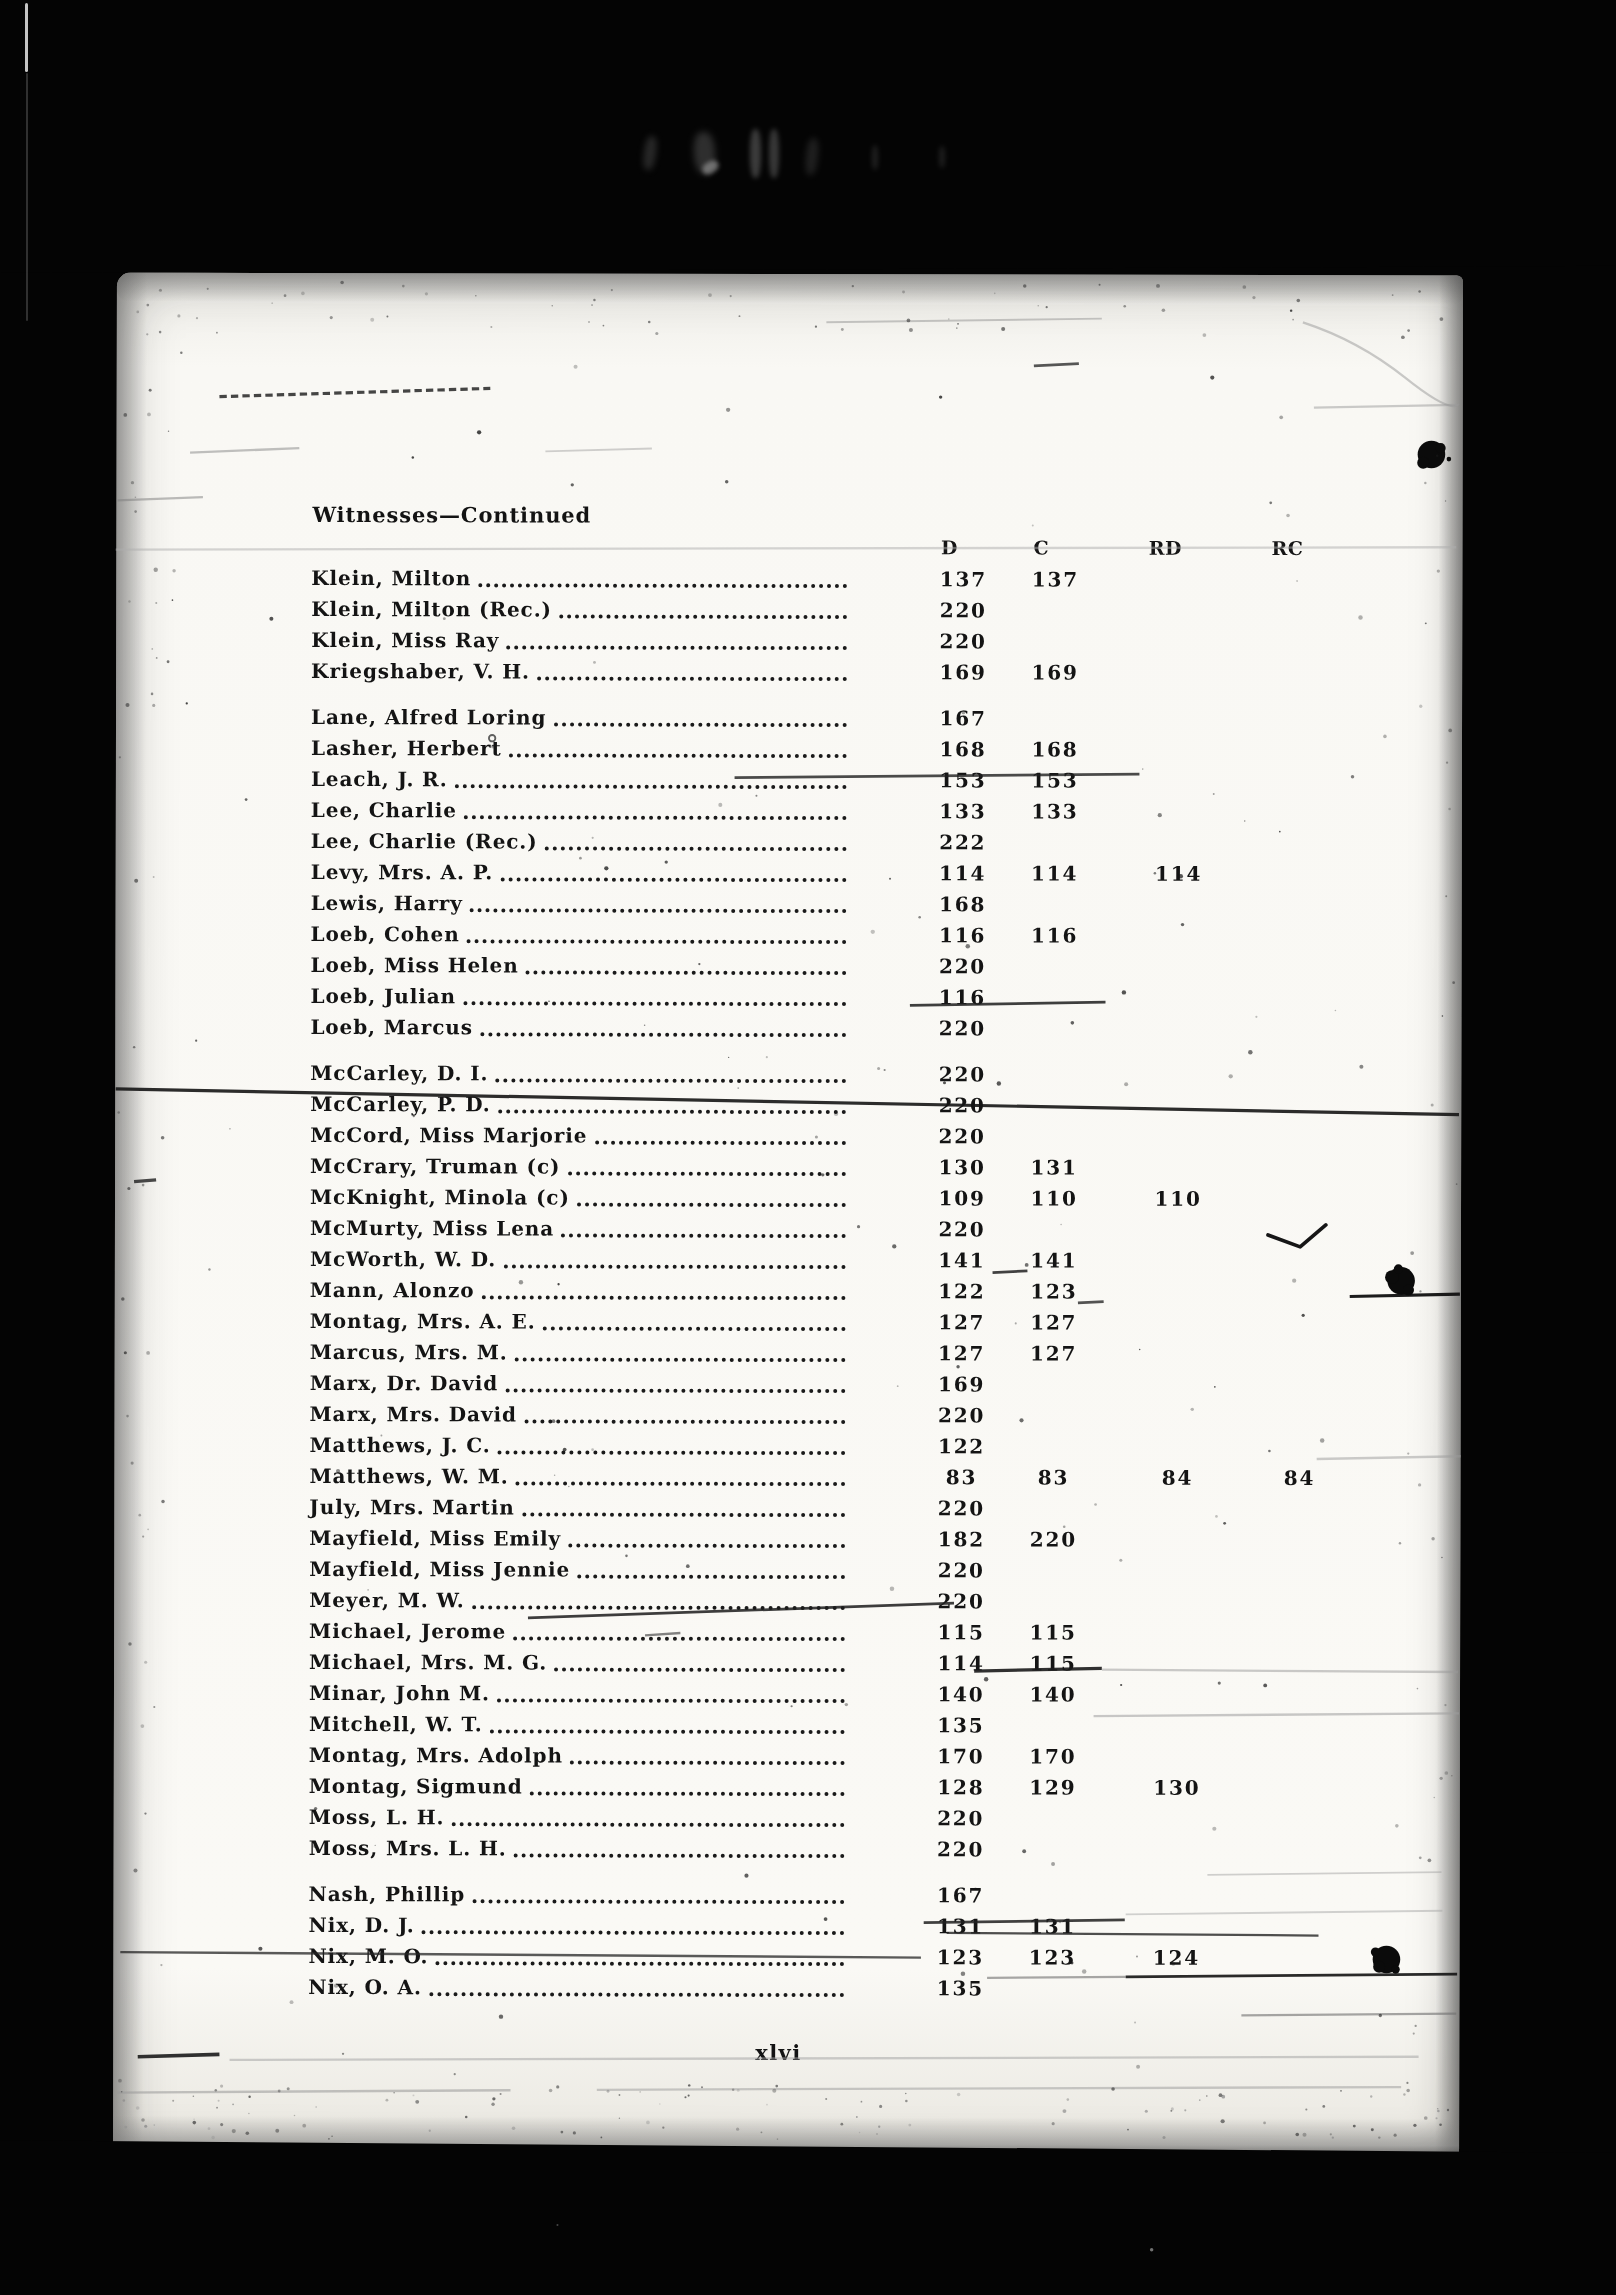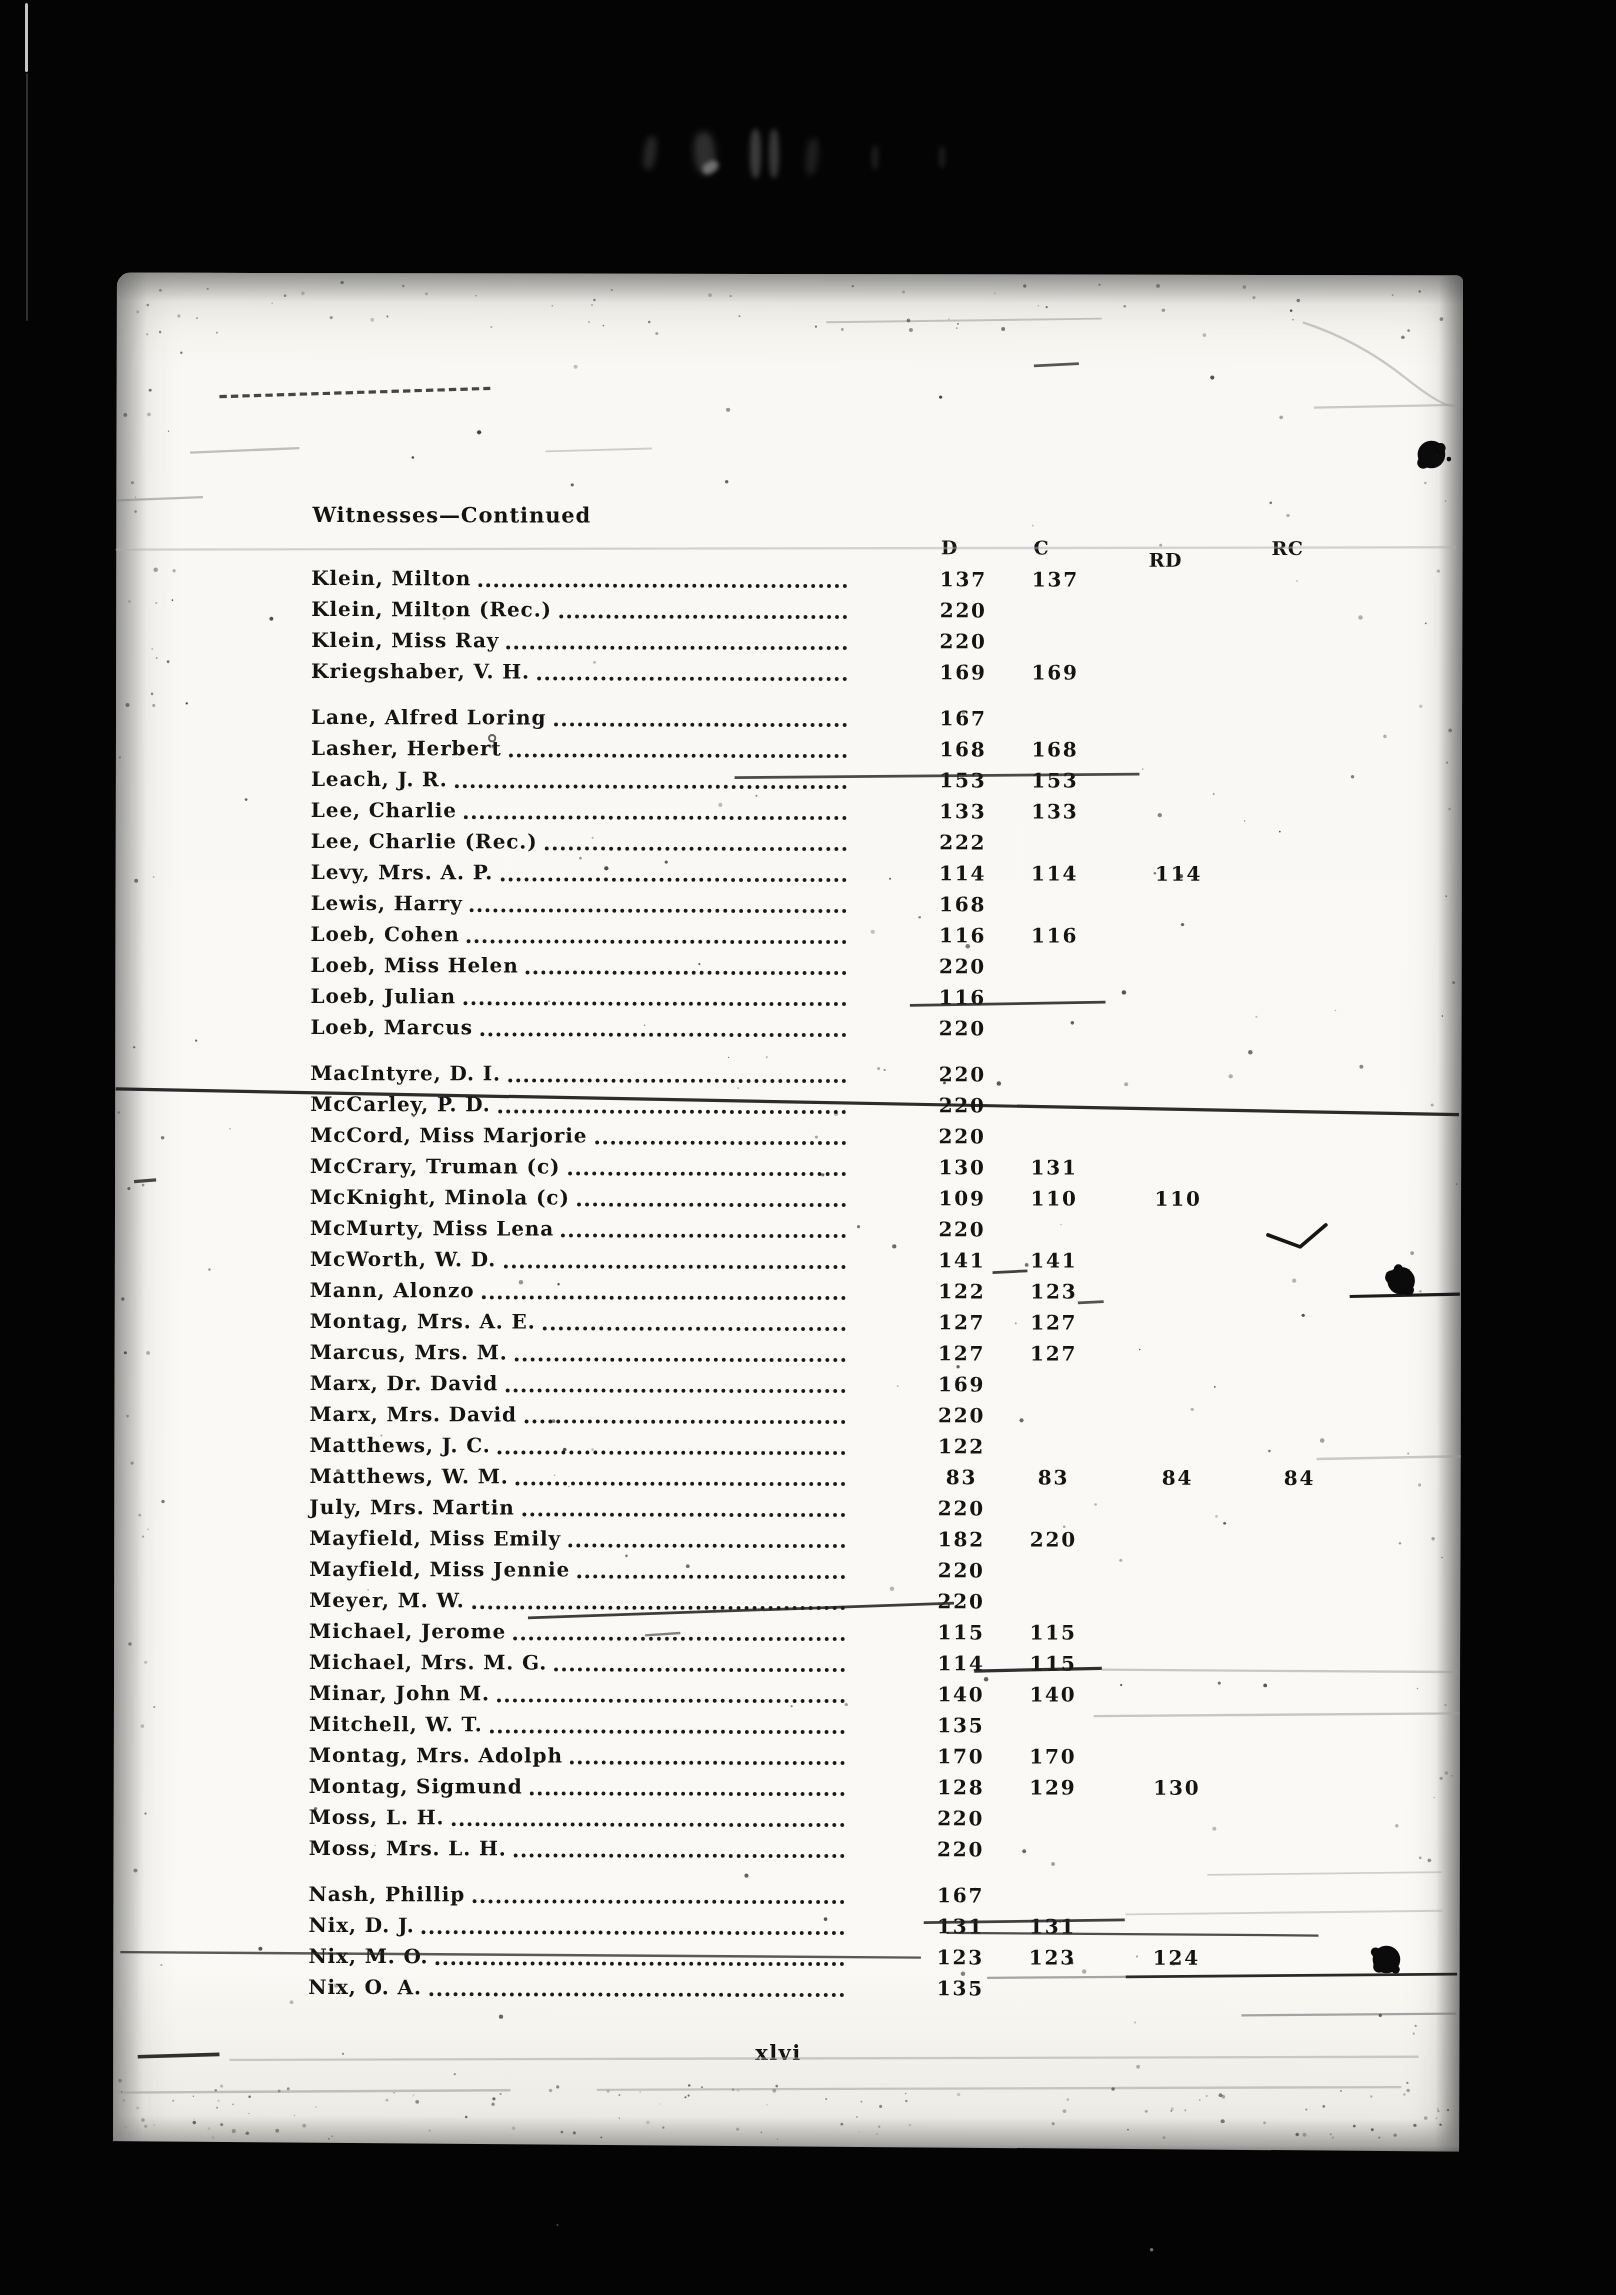--- a/index.html
+++ b/index.html
@@ -44,21 +44,21 @@
   .g6{left:872px;top:145px;width:6.4px;height:25px;background:#4c4c4c;opacity:.4;filter:blur(2.8px);}
   .g7{left:939px;top:146px;width:5.5px;height:22px;background:#484848;opacity:.38;filter:blur(2.8px);}
   .white-sliver{position:absolute;left:25px;top:2.8px;width:3.2px;height:69px;background:#e8e8e8;opacity:.85;border-radius:1.8px;z-index:6;}
   .white-sliver2{position:absolute;left:26px;top:73px;width:2.3px;height:248px;background:#cfcfcf;opacity:.22;border-radius:1.8px;z-index:6;}
   
   .heading{position:absolute;left:196px;top:229px;font-size:21px;font-weight:700;
     letter-spacing:0.9px;color:#131313;white-space:nowrap;}
   .colheads{position:absolute;left:0;top:262px;width:100%;display:flex;box-sizing:border-box;
     padding-left:787px;padding-right:115px;font-size:19px;font-weight:700;color:#151515;letter-spacing:0.5px;}
   .colheads .col{width:92px;text-align:center;}
-  .colheads .col.rd{margin-left:32px;margin-top:12px;}
+  .colheads .col.rd{margin-left:32px;}
   .colheads .col.rc{margin-left:30px;}
   .rows{position:absolute;left:0;top:291px;width:100%;}
   .row{display:flex;align-items:flex-start;height:31px;padding:0 115px 0 195px;box-sizing:border-box;
     font-size:20px;font-weight:700;color:#141414;}
   .row.gap{margin-top:15px;}
   .row .name{white-space:nowrap;line-height:29px;letter-spacing:0.9px;}
   .row .leader{flex:1;min-width:18.4px;height:0;margin:19px 70px 0 7.3px;border-bottom:4.1px dotted #1a1a1a;}
   .row .num{width:92px;text-align:center;line-height:29px;letter-spacing:1.8px;}
   .row .num.rd{margin-left:32px;}
   .row .num.rc{margin-left:30px;}
@@ -212,21 +212,21 @@
   </div>
         <div class="row">
     <span class="name">Loeb, Marcus</span>
     <span class="leader"></span>
     <span class="num d">220</span>
     <span class="num c"></span>
     <span class="num rd"></span>
     <span class="num rc"></span>
   </div>
         <div class="row gap">
-    <span class="name">MacIntyre, D. I.</span>
+    <span class="name">McCarley, D. I.</span>
     <span class="leader"></span>
     <span class="num d">220</span>
     <span class="num c"></span>
     <span class="num rd"></span>
     <span class="num rc"></span>
   </div>
         <div class="row">
     <span class="name">McCarley, P. D.</span>
     <span class="leader"></span>
     <span class="num d">220</span>

